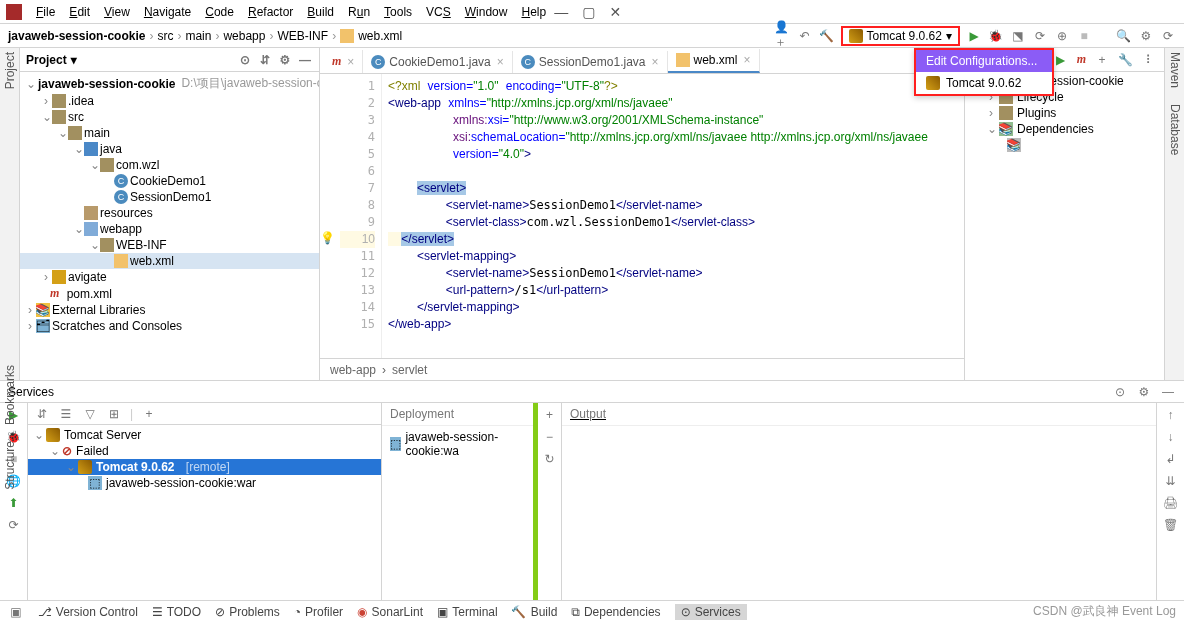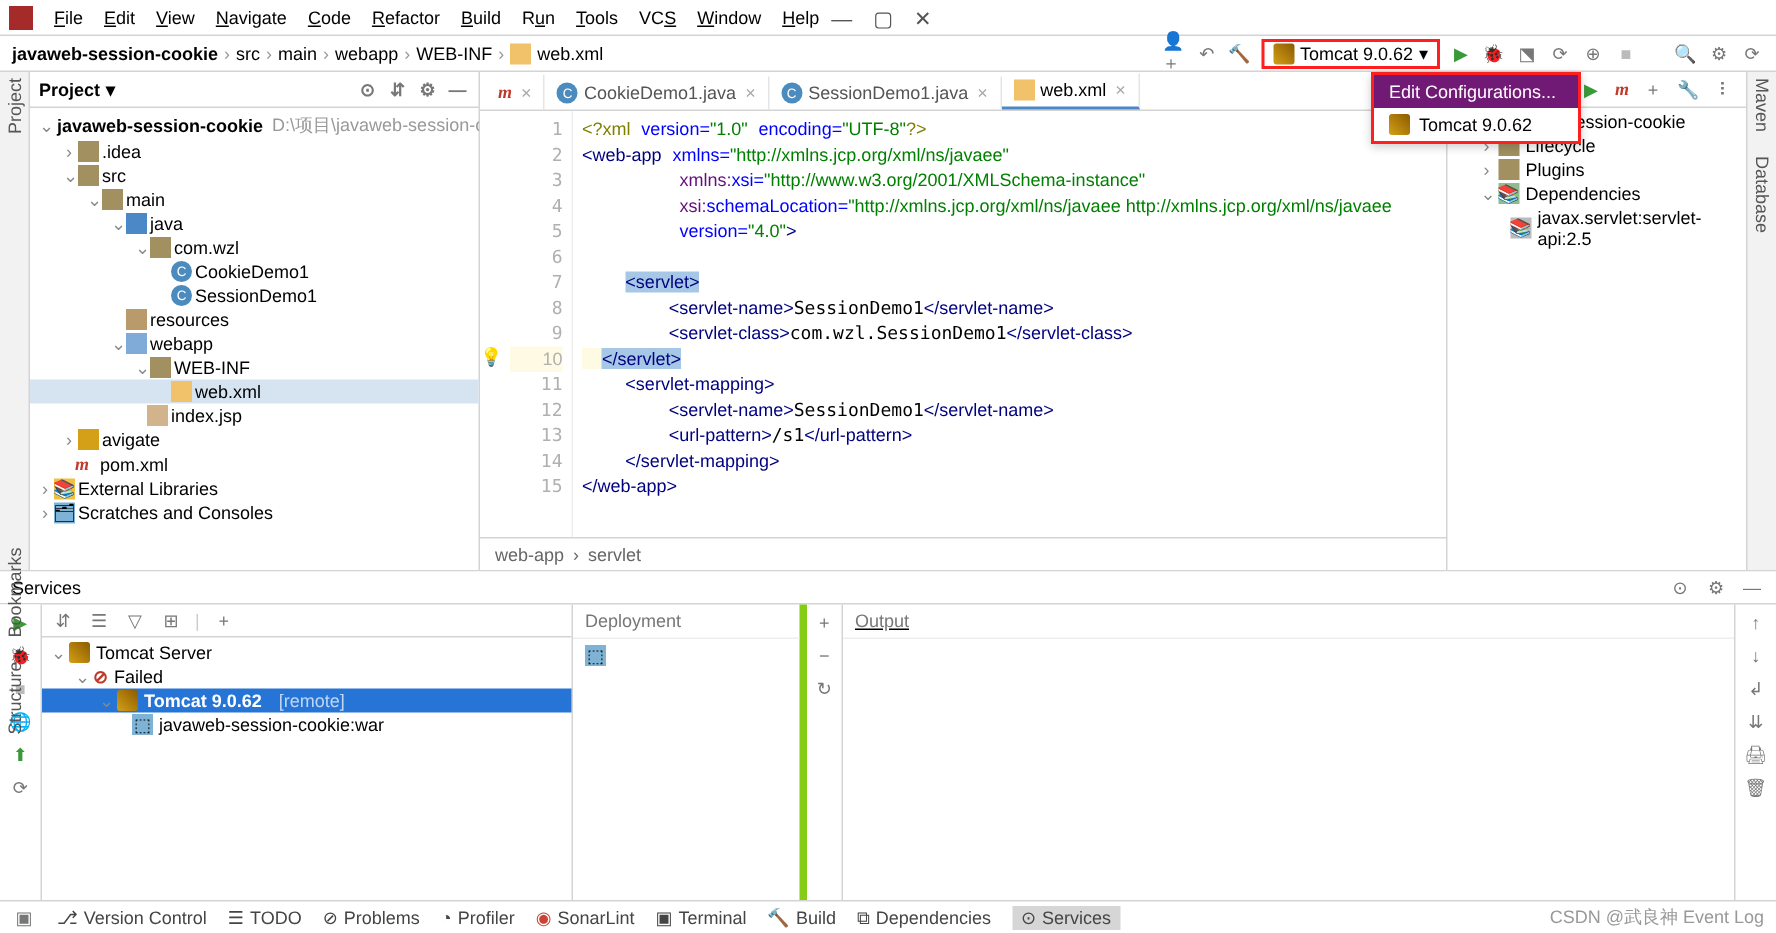--- a/index.html
+++ b/index.html
@@ -13,21 +13,21 @@
 .u { text-decoration:underline; }
 
 .navbar { height:24px; display:flex; align-items:center; padding:0 8px; border-bottom:1px solid #d4d4d4; }
 .breadcrumb { display:flex; align-items:center; gap:4px;}
 .breadcrumb span{ font-size:12px;}
 .breadcrumb .sep{ color:#999;}
 .navbar .tools { margin-left:auto; display:flex; align-items:center; gap:6px;}
 .runbox { border:2px solid #ff1f1f; padding:1px 6px; display:flex; align-items:center; gap:4px; background:#fff;}
 .dropdown { position:absolute; top:48px; right:130px; border:2px solid #ff1f1f; background:#fff; min-width:140px; box-shadow:0 2px 6px rgba(0,0,0,.2); z-index:10;}
 .dropdown .dd-item{ padding:4px 10px; display:flex; align-items:center; gap:6px;}
-.dropdown .dd-sel{ background:#701a75; color:#fff;}
+.dropdown .dd-sel{ background:#8b5cf6; color:#fff;}
 .tbicon{ width:16px; height:16px; display:inline-flex; align-items:center; justify-content:center; cursor:pointer; color:#777;}
 .tbicon.green{color:#3a9a38;}
 
 .workarea { flex:1; display:flex; min-height:0;}
 .left-gutter, .right-gutter { width:20px; background:#f2f2f2; border-right:1px solid #d4d4d4; display:flex; flex-direction:column; align-items:center; padding-top:4px; gap:6px;}
 .right-gutter{border-left:1px solid #d4d4d4; border-right:none;}
 .vtext { writing-mode:vertical-rl; transform:rotate(180deg); color:#555; margin-bottom:10px; cursor:pointer; }
 
 .project-panel{ width:300px; border-right:1px solid #d4d4d4; display:flex; flex-direction:column;}
 .panel-header{ height:24px; display:flex; align-items:center; padding:0 6px; border-bottom:1px solid #d4d4d4; font-weight:bold; gap:4px;}
@@ -231,24 +231,20 @@
         </div>
       <div class="tree-row" style="--ind:70px">
           <span class="tw">⌄</span>
           <span class="ticon fold"></span>
           <span>WEB-INF</span>
         </div>
       <div class="tree-row sel" style="--ind:94px">
           <span class="ticon xml"></span>
           <span>web.xml</span>
         </div>
-      <div class="tree-row" style="--ind:78px">
-          <span class="ticon xml" style="background:#d2b48c;"></span>
-          <span>index.jsp</span>
-        </div>
       <div class="tree-row" style="--ind:22px">
           <span class="tw">›</span>
           <span class="ticon fold" style="background:#d4a017;"></span>
           <span>avigate</span>
         </div>
       <div class="tree-row" style="--ind:30px"><span class="mvn">m</span>&nbsp;<span>pom.xml</span></div>
       <div class="tree-row" style="--ind:6px">
           <span class="tw">›</span>
           <span class="ticon" style="background:#f0c040;">📚</span>
           <span>External Libraries</span>
@@ -347,21 +343,20 @@
         <span class="ticon fold"></span>
         <span>Plugins</span>
       </div>
     <div class="mrow" style="--ind:22px">
         <span class="tw">⌄</span>
         <span class="ticon" style="background:#8fbc8f;">📚</span>
         <span>Dependencies</span>
       </div>
     <div class="mrow" style="--ind:42px">
         <span class="ticon" style="background:#bbb;">📚</span>
-        <span>javax.servlet:servlet-api:2.5</span>
       </div>
   </div>
 
   <div class="right-gutter">
     <span class="vtext" style="transform:none;">Maven</span>
     <span class="vtext" style="transform:none;">Database</span>
   </div>
 </div>
 
 <div class="services">
@@ -406,20 +401,21 @@
         <div class="svc-tree-row" style="--ind:60px">
             <span class="ticon" style="background:#7fb3d5;">⬚</span>
             <span>javaweb-session-cookie:war</span>
           </div>
       </div>
     </div>
     <div class="svc-col">
       <div class="svc-col-head">Deployment</div>
       <div style="padding:4px 8px; display:flex; align-items:center; gap:4px;">
           <span class="ticon" style="background:#7fb3d5;">⬚</span>
+          <span>javaweb-session-cookie:wa</span>
         </div>
     </div>
     <div style="width:24px;border-right:1px solid #d4d4d4; display:flex; flex-direction:column; align-items:center; padding-top:4px; gap:6px;">
       <span class="tbicon">+</span>
       <span class="tbicon">−</span>
       <span class="tbicon">↻</span>
     </div>
     <div class="svc-out">
       <div class="svc-col-head">Output</div>
     </div>

